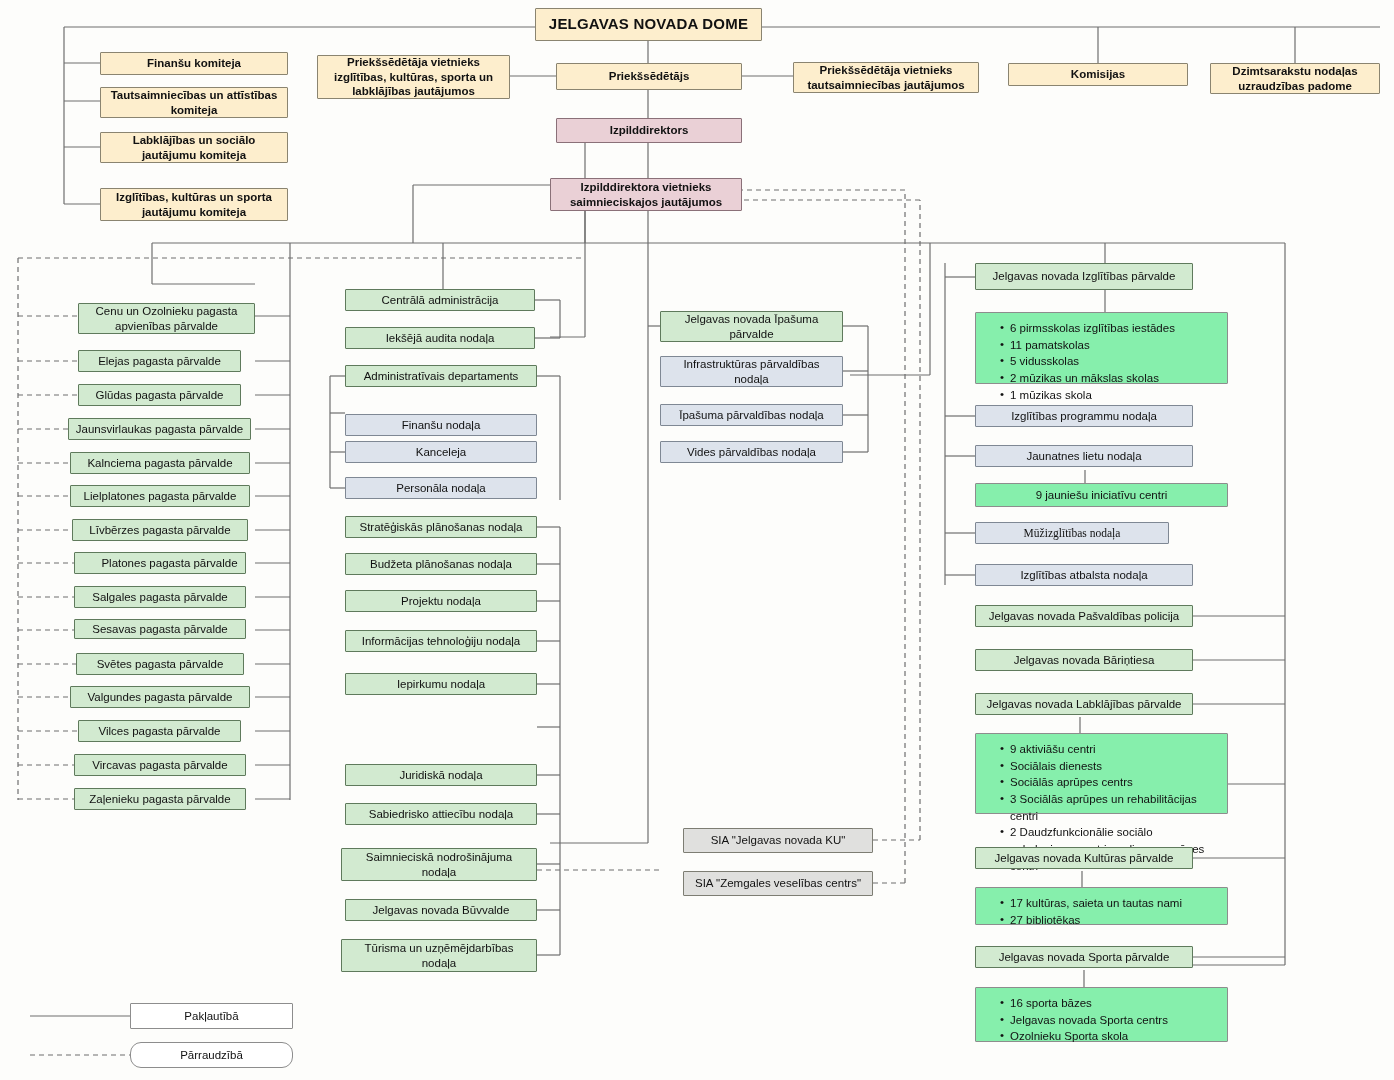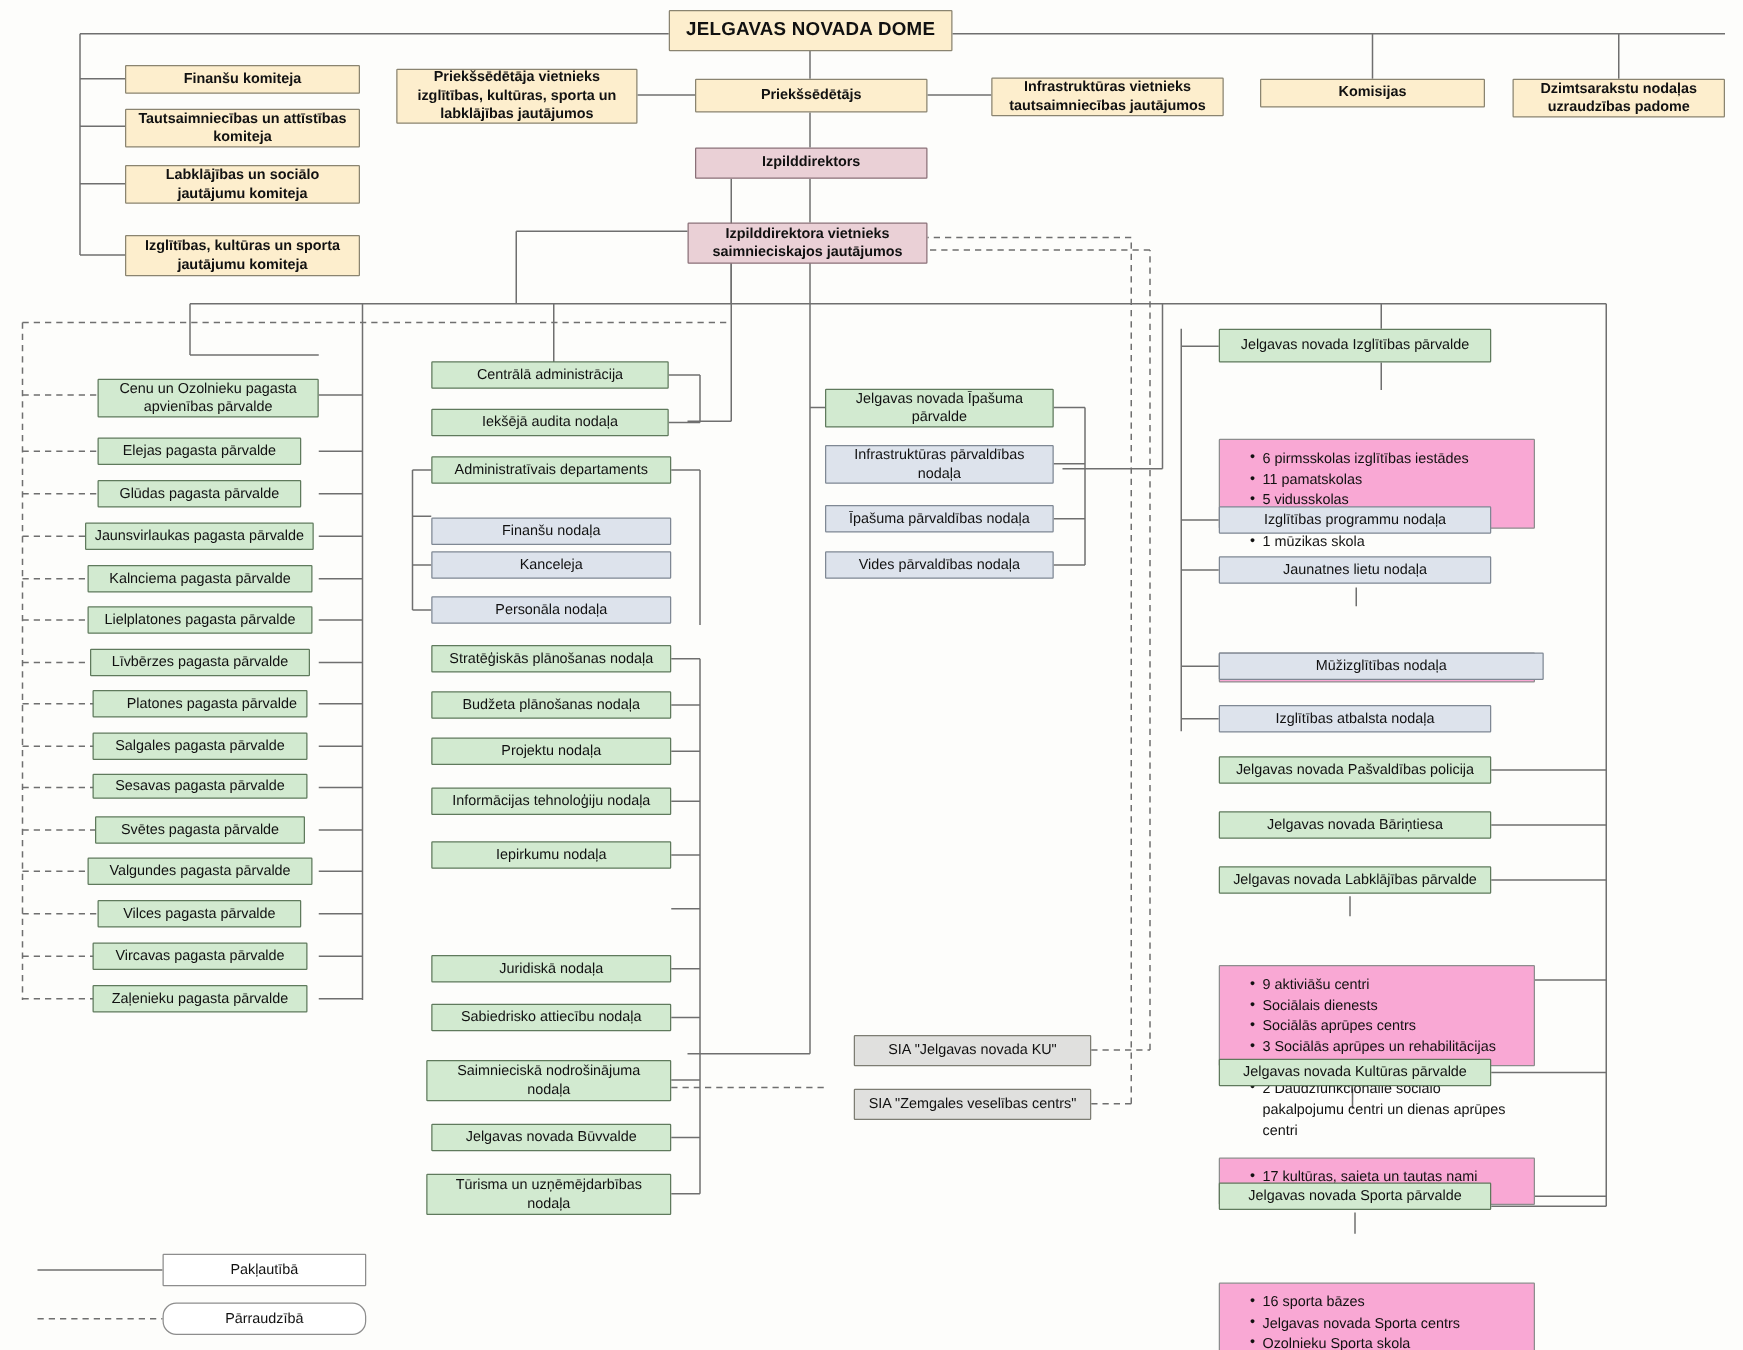--- a/index.html
+++ b/index.html
@@ -6,21 +6,21 @@
   body{font-family:"Liberation Sans", sans-serif;}
   #chart{position:relative;width:1394px;height:1080px;background:#fdfdfb;overflow:hidden;}
   svg.links{position:absolute;left:0;top:0;width:1394px;height:1080px;pointer-events:none;}
   .box{position:absolute;box-sizing:border-box;display:flex;align-items:center;justify-content:center;
        text-align:center;border:1px solid #7d7d73;font-size:11.5px;color:#111;line-height:1.25;
        padding:2px 5px;border-radius:1px;}
   .yellow{background:#fdeecd;border-color:#8a8470;}
   .pink{background:#ead0d6;border-color:#8a7078;}
   .green{background:#d2ead0;border-color:#5f7a5c;}
   .blue{background:#dde3ec;border-color:#7f8894;}
-  .white{background:#f9a8d4;border-color:#8d8d8d;margin-top:39px;}
+  .white{background:#86efac;border-color:#8d8d8d;}
   .gray{background:#e0e0de;border-color:#7d7d73;}
   .bold{font-weight:bold;}
   .title{font-size:15px;font-weight:bold;letter-spacing:.2px;}
   .listbox{display:block;text-align:left;padding:7px 10px 7px 12px;font-size:11.5px;line-height:1.45;}
   .listbox ul{margin:0;padding:0 0 0 12px;list-style:none;}
   .listbox li{position:relative;padding-left:10px;margin:0;}
   .listbox li:before{content:"•";position:absolute;left:0;top:-1px;}
   .legend-label{background:#fff;border:1px solid #8d8d8d;}
 </style>
 </head>
@@ -166,21 +166,21 @@
       <path d="M30,1055 L130,1055" stroke-dasharray="5,4"></path>
     </g>
   </svg>
 
   <div class="box yellow title" style="left:535px;top:8px;width:227px;height:33px;">JELGAVAS NOVADA DOME</div>
 
   <div class="box yellow bold" style="left:556px;top:63px;width:186px;height:27px;">Priekšsēdētājs</div>
 
   <div class="box yellow bold" style="left:317px;top:55px;width:193px;height:44px;">Priekšsēdētāja vietnieks izglītības, kultūras, sporta un labklājības jautājumos</div>
 
-  <div class="box yellow bold" style="left:793px;top:62px;width:186px;height:31px;">Infrastruktūras vietnieks tautsaimniecības jautājumos</div>
+  <div class="box yellow bold" style="left:793px;top:62px;width:186px;height:31px;">Priekšsēdētāja vietnieks tautsaimniecības jautājumos</div>
 
   <div class="box yellow bold" style="left:1008px;top:63px;width:180px;height:23px;">Komisijas</div>
 
   <div class="box yellow bold" style="left:1210px;top:63px;width:170px;height:31px;">Dzimtsarakstu nodaļas uzraudzības padome</div>
 
   <div class="box pink bold" style="left:556px;top:118px;width:186px;height:25px;">Izpilddirektors</div>
 
   <div class="box pink bold" style="left:550px;top:178px;width:192px;height:33px;">Izpilddirektora vietnieks saimnieciskajos jautājumos</div>
 
   <div class="box yellow bold" style="left:100px;top:52px;width:188px;height:23px;">Finanšu komiteja</div>
@@ -237,21 +237,21 @@
       <li>11 pamatskolas</li>
       <li>5 vidusskolas</li>
       <li>2 mūzikas un mākslas skolas</li>
       <li>1 mūzikas skola</li>
     </ul>
   </div>
 
   <div class="box blue" style="left:975px;top:405px;width:218px;height:22px;">Izglītības programmu nodaļa</div>
   <div class="box blue" style="left:975px;top:445px;width:218px;height:22px;">Jaunatnes lietu nodaļa</div>
   <div class="box white" style="left:975px;top:483px;width:253px;height:24px;">9 jauniešu iniciatīvu centri</div>
-  <div class="box blue" style="left:975px;top:522px;width:260px;height:22px;">Mūžizglītības nodaļa</div>
+  <div class="box blue" style="left:975px;top:522px;width:194px;height:22px;font-family:Liberation Serif, serif;">Mūžizglītības nodaļa</div>
   <div class="box blue" style="left:975px;top:564px;width:218px;height:22px;">Izglītības atbalsta nodaļa</div>
 
   <div class="box green" style="left:975px;top:605px;width:218px;height:22px;">Jelgavas novada Pašvaldības policija</div>
   <div class="box green" style="left:975px;top:649px;width:218px;height:22px;">Jelgavas novada Bāriņtiesa</div>
   <div class="box green" style="left:975px;top:693px;width:218px;height:22px;">Jelgavas novada Labklājības pārvalde</div>
 
   <div class="box white listbox" style="left:975px;top:733px;width:253px;height:81px;">
     <ul>
       <li>9 aktiviāšu centri</li>
       <li>Sociālais dienests</li>

